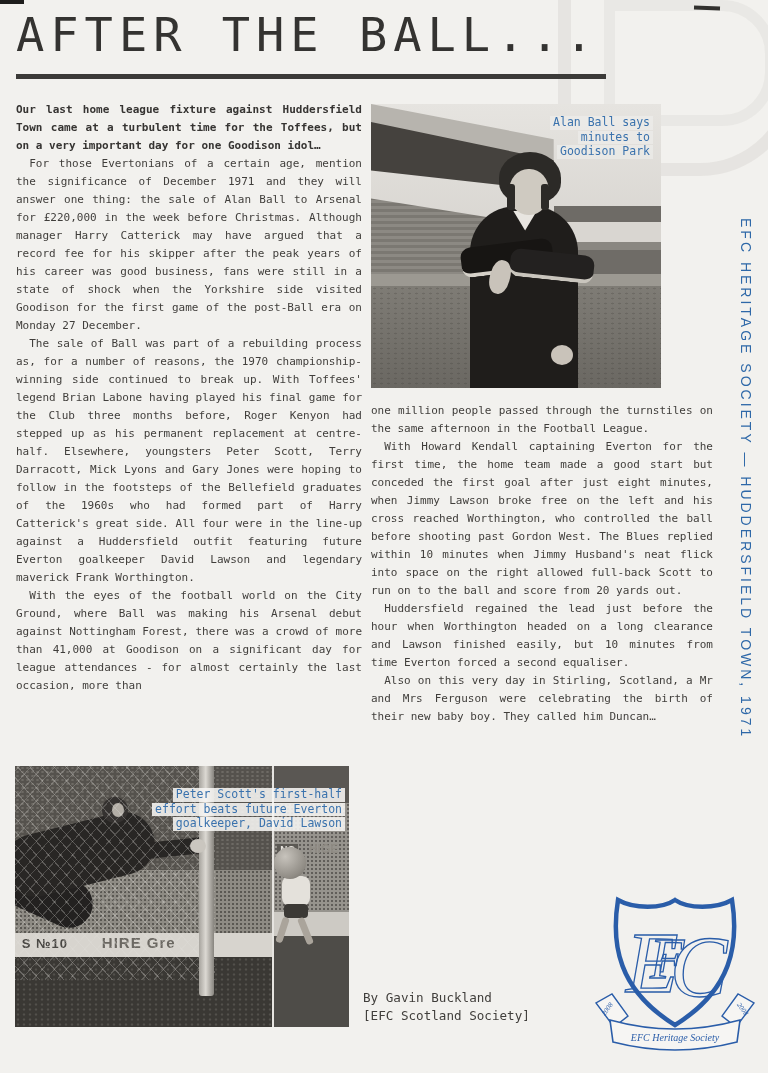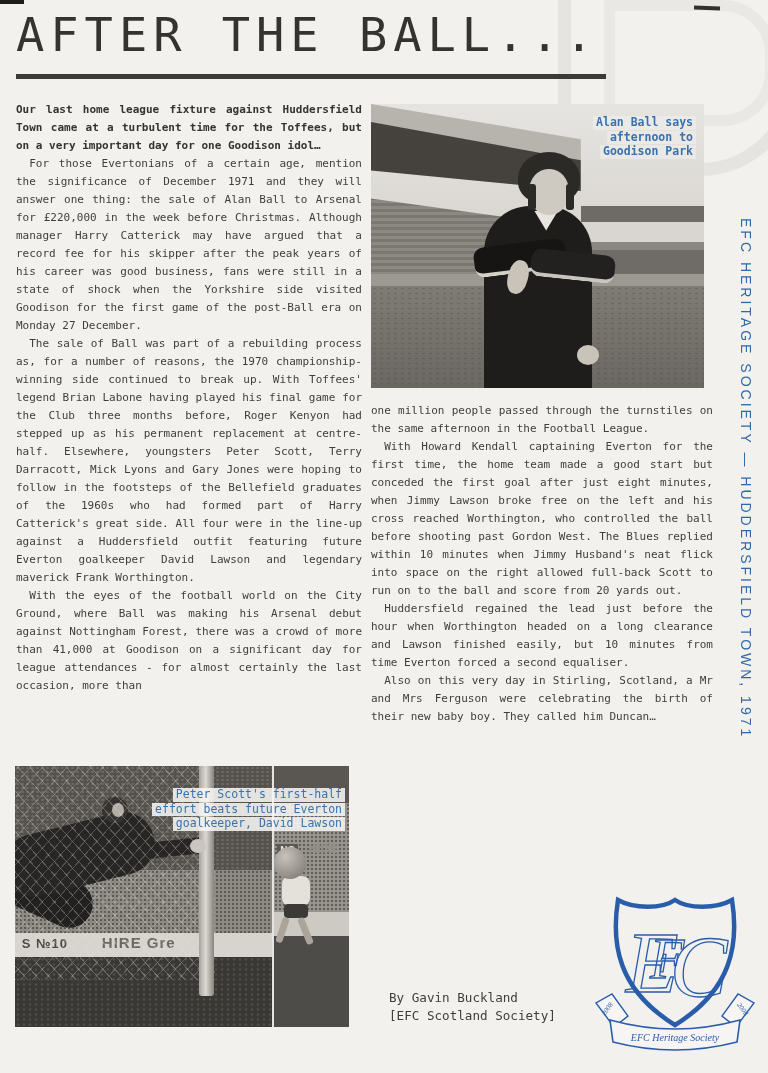--- a/index.html
+++ b/index.html
@@ -19,37 +19,37 @@
   }
   .title-rule{position:absolute;left:16px;top:74px;width:590px;height:5px;background:#3b3a38;}
   
   .col{position:absolute;font-size:11px;line-height:18px;text-align:justify;}
   .col p{margin:0;}
   .col p.indent{text-indent:2ch;}
   .col-left{left:16px;top:101px;width:346px;}
   .col-right{left:371px;top:402px;width:342px;}
   .intro{font-weight:bold;color:#363432;}
   
-  .credits{position:absolute;left:389px;top:989px;font-size:12.6px;line-height:18px;color:#403e3b;}
+  .credits{position:absolute;left:363px;top:989px;font-size:12.6px;line-height:18px;color:#403e3b;}
   
   .vertical-strip{
     position:absolute;left:724px;top:218px;height:556px;width:30px;
     writing-mode:vertical-rl;text-orientation:mixed;
     font-family:"Liberation Sans", sans-serif;font-size:14px;letter-spacing:3px;
     color:#2e68a8;white-space:nowrap;
   }
   
   .caption{position:absolute;display:flex;flex-direction:column;align-items:flex-end;gap:1px;z-index:9;}
   .caption span{
     display:inline-block;font-size:11.5px;line-height:13.5px;padding:0 3px;
     color:#3a72ad;background:rgba(247,246,244,0.88);white-space:nowrap;
   }
   .caption.soft span{background:rgba(240,240,238,0.55);}
   
-  .photo-top{position:absolute;left:371px;top:104px;width:333px;height:284px;overflow:hidden;background:#fef9c3;font-weight:bold;}
+  .photo-top{position:absolute;left:371px;top:104px;width:290px;height:284px;overflow:hidden;background:#fef9c3;}
   .pt-sky{position:absolute;inset:0;background:linear-gradient(#e6e4e0, #d4d1cc 60%, #c7c4be);}
   .pt-roof-left{position:absolute;left:0;top:0;width:63%;height:45%;
     background:#45423e;clip-path:polygon(0 14%,100% 44%,100% 68%,0 52%);}
   .pt-rooftop{position:absolute;left:0;top:0;width:63%;height:20%;
     background:#b7b4ae;clip-path:polygon(0 0,100% 62%,100% 100%,0 40%);}
   .pt-seats-left{position:absolute;left:0;top:0;width:63%;height:64%;
     background:repeating-linear-gradient(#8c8983 0 3px,#7b7872 3px 6px);
     clip-path:polygon(0 52%,100% 68%,100% 100%,0 94%);}
   .pt-stand-right{position:absolute;left:63%;top:36%;width:37%;height:26%;
     background:linear-gradient(#6e6b66 0 22%,#d9d6d1 22% 48%,#8a8781 48% 60%,#6f6c67 60% 100%);}
@@ -149,21 +149,21 @@
     <div class="pt-hair"></div>
     <div class="pt-face"></div>
     <div class="pt-sideburn-l"></div>
     <div class="pt-sideburn-r"></div>
     <div class="pt-boot1"></div>
     <div class="pt-boot2"></div>
     <div class="pt-hand"></div>
     <div class="pt-hand2"></div>
     <div class="caption soft" style="right:8px;top:12px;">
       <span>Alan Ball says</span>
-      <span>afternoon to</span>
+      <span>minutes to</span>
       <span>Goodison Park</span>
     </div>
   </div>
 
   <div class="col col-right">
     <p>one million people passed through the turnstiles on the same afternoon in the Football League.</p>
     <p class="indent">With Howard Kendall captaining Everton for the first time, the home team made a good start but conceded the first goal after just eight minutes, when Jimmy Lawson broke free on the left and his cross reached Worthington, who controlled the ball before shooting past Gordon West. The Blues replied within 10 minutes when Jimmy Husband's neat flick into space on the right allowed full-back Scott to run on to the ball and score from 20 yards out.</p>
     <p class="indent">Huddersfield regained the lead just before the hour when Worthington headed on a long clearance and Lawson finished easily, but 10 minutes from time Everton forced a second equaliser.</p>
     <p class="indent">Also on this very day in Stirling, Scotland, a Mr and Mrs Ferguson were celebrating the birth of their new baby boy. They called him Duncan…</p>
   </div>

